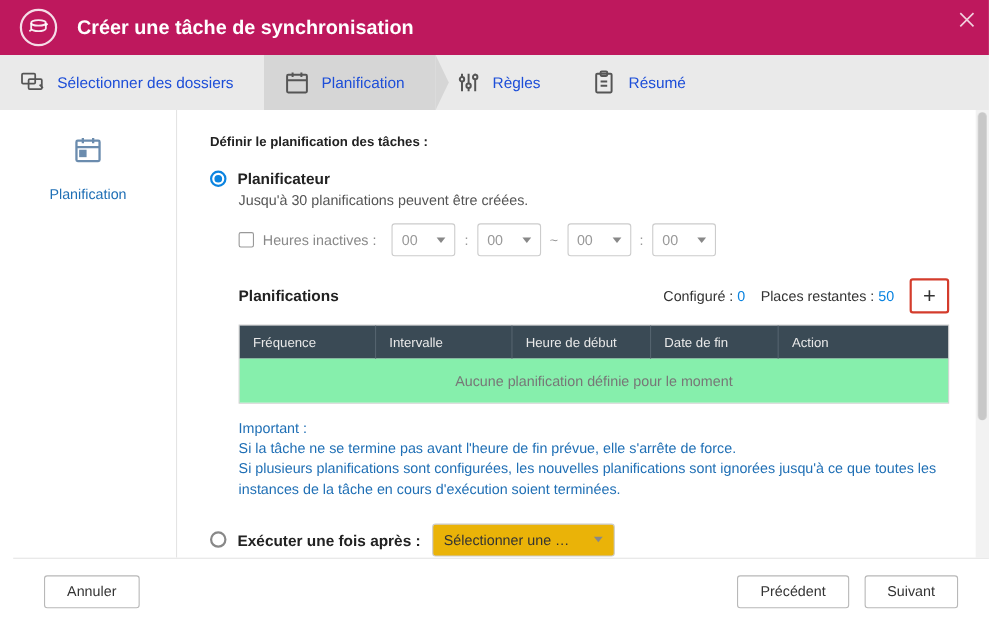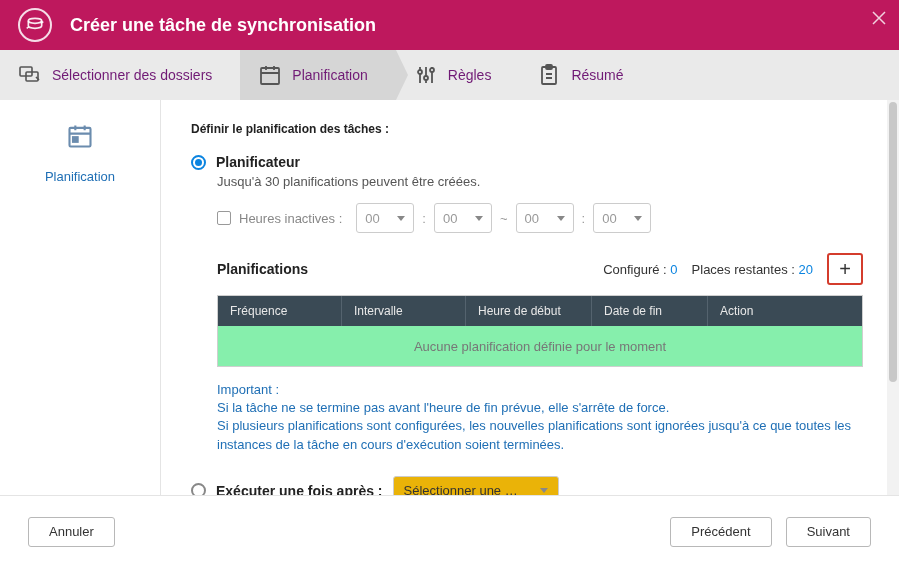--- a/index.html
+++ b/index.html
@@ -6,21 +6,21 @@
 body { font-family: -apple-system, BlinkMacSystemFont, "Segoe UI", Arial, sans-serif; font-size: 13px; color: #333; background: #fff; }
 .window { width: 899px; height: 567px; display: flex; flex-direction: column; background: #fff; position: relative; }
 
 .titlebar { background: #be185d; color: #fff; height: 50px; display: flex; align-items: center; padding: 0 18px; position: relative; }
 .titlebar-icon { width: 34px; height: 34px; border: 2px solid rgba(255,255,255,0.85); border-radius: 50%; display: flex; align-items: center; justify-content: center; margin-right: 18px; }
 .titlebar-icon svg { width: 20px; height: 18px; }
 .titlebar-title { font-size: 18px; font-weight: 600; }
 .close-btn { position: absolute; right: 12px; top: 10px; width: 16px; height: 16px; cursor: pointer; color: rgba(255,255,255,0.8); }
 
 .steps { background: #eaeaea; height: 50px; display: flex; align-items: center; }
-.step { display: flex; align-items: center; padding: 0 28px 0 18px; height: 100%; position: relative; color: #701a75; cursor: pointer; }
+.step { display: flex; align-items: center; padding: 0 28px 0 18px; height: 100%; position: relative; color: #1d4ed8; cursor: pointer; }
 .step.active { background: #d6d6d6; }
 .step.active::after { content: ""; position: absolute; right: -12px; top: 0; width: 0; height: 0; border-top: 25px solid transparent; border-bottom: 25px solid transparent; border-left: 12px solid #d6d6d6; z-index: 1; }
 .step-icon { margin-right: 10px; display: flex; align-items: center; }
 .step-icon svg { width: 24px; height: 24px; }
 .step-label { font-size: 14px; }
 
 .body { flex: 1; display: flex; overflow: hidden; }
 .sidebar { width: 160px; padding-top: 22px; text-align: center; }
 .sidebar-icon { display: inline-flex; }
 .sidebar-icon svg { width: 28px; height: 28px; stroke: #6b8cae; }
@@ -63,21 +63,21 @@
 .th-end { width: 116px; }
 .th-act { flex: 1; }
 .tbody { min-height: 40px; display: flex; align-items: center; justify-content: center; color: #777; font-size: 13px; background: #86efac; }
 
 .important-block { margin-left: 26px; margin-top: 14px; font-size: 13px; color: #1f6fb5; line-height: 1.4; }
 .important-label { font-weight: 400; }
 
 .exec-row { margin-top: 22px; display: flex; align-items: center; gap: 10px; }
 .exec-sel { border: 1px solid #ccc; border-radius: 3px; height: 30px; display: inline-flex; align-items: center; padding: 0 10px; gap: 10px; background: #eab308; cursor: pointer; width: 166px; justify-content: space-between; color: #333; }
 
-.footer { height: 72px; border-top: 1px solid #e4e4e4; display: flex; align-items: center; padding: 0 28px; justify-content: space-between; }
+.footer { height: 60px; border-top: 1px solid #e4e4e4; display: flex; align-items: center; padding: 0 28px; justify-content: space-between; margin-left: 12px; }
 .footer-right { display: flex; gap: 14px; }
 .btn { border: 1px solid #b8b8b8; background: #fff; border-radius: 3px; height: 30px; padding: 0 20px; font-size: 13px; color: #333; cursor: pointer; display: inline-flex; align-items: center; }
 </style>
 </head>
 <body>
 
 <div class="window">
   <div class="titlebar">
     <div class="titlebar-icon">
       <svg viewBox="0 0 24 20" fill="none" stroke="rgba(255,255,255,0.9)" stroke-width="2">
@@ -181,21 +181,21 @@
             <span class="sel">
                 <span>00</span>
                 <span class="sel-caret"></span>
               </span>
           </div>
 
           <div class="plan-header">
             <span class="plan-title">Planifications</span>
             <div class="plan-stats">
               <span><span>Configuré :</span>&nbsp;<span class="stat-val">0</span></span>
-              <span><span>Places restantes :</span>&nbsp;<span class="stat-val">20</span></span>
+              <span><span>Places restantes :</span>&nbsp;<span class="stat-val">50</span></span>
               <span class="add-btn">+</span>
             </div>
           </div>
 
           <div class="table">
             <div class="thead">
               <div class="th th-freq">Fréquence</div>
               <div class="th th-int">Intervalle</div>
               <div class="th th-start">Heure de début</div>
               <div class="th th-end">Date de fin</div>

